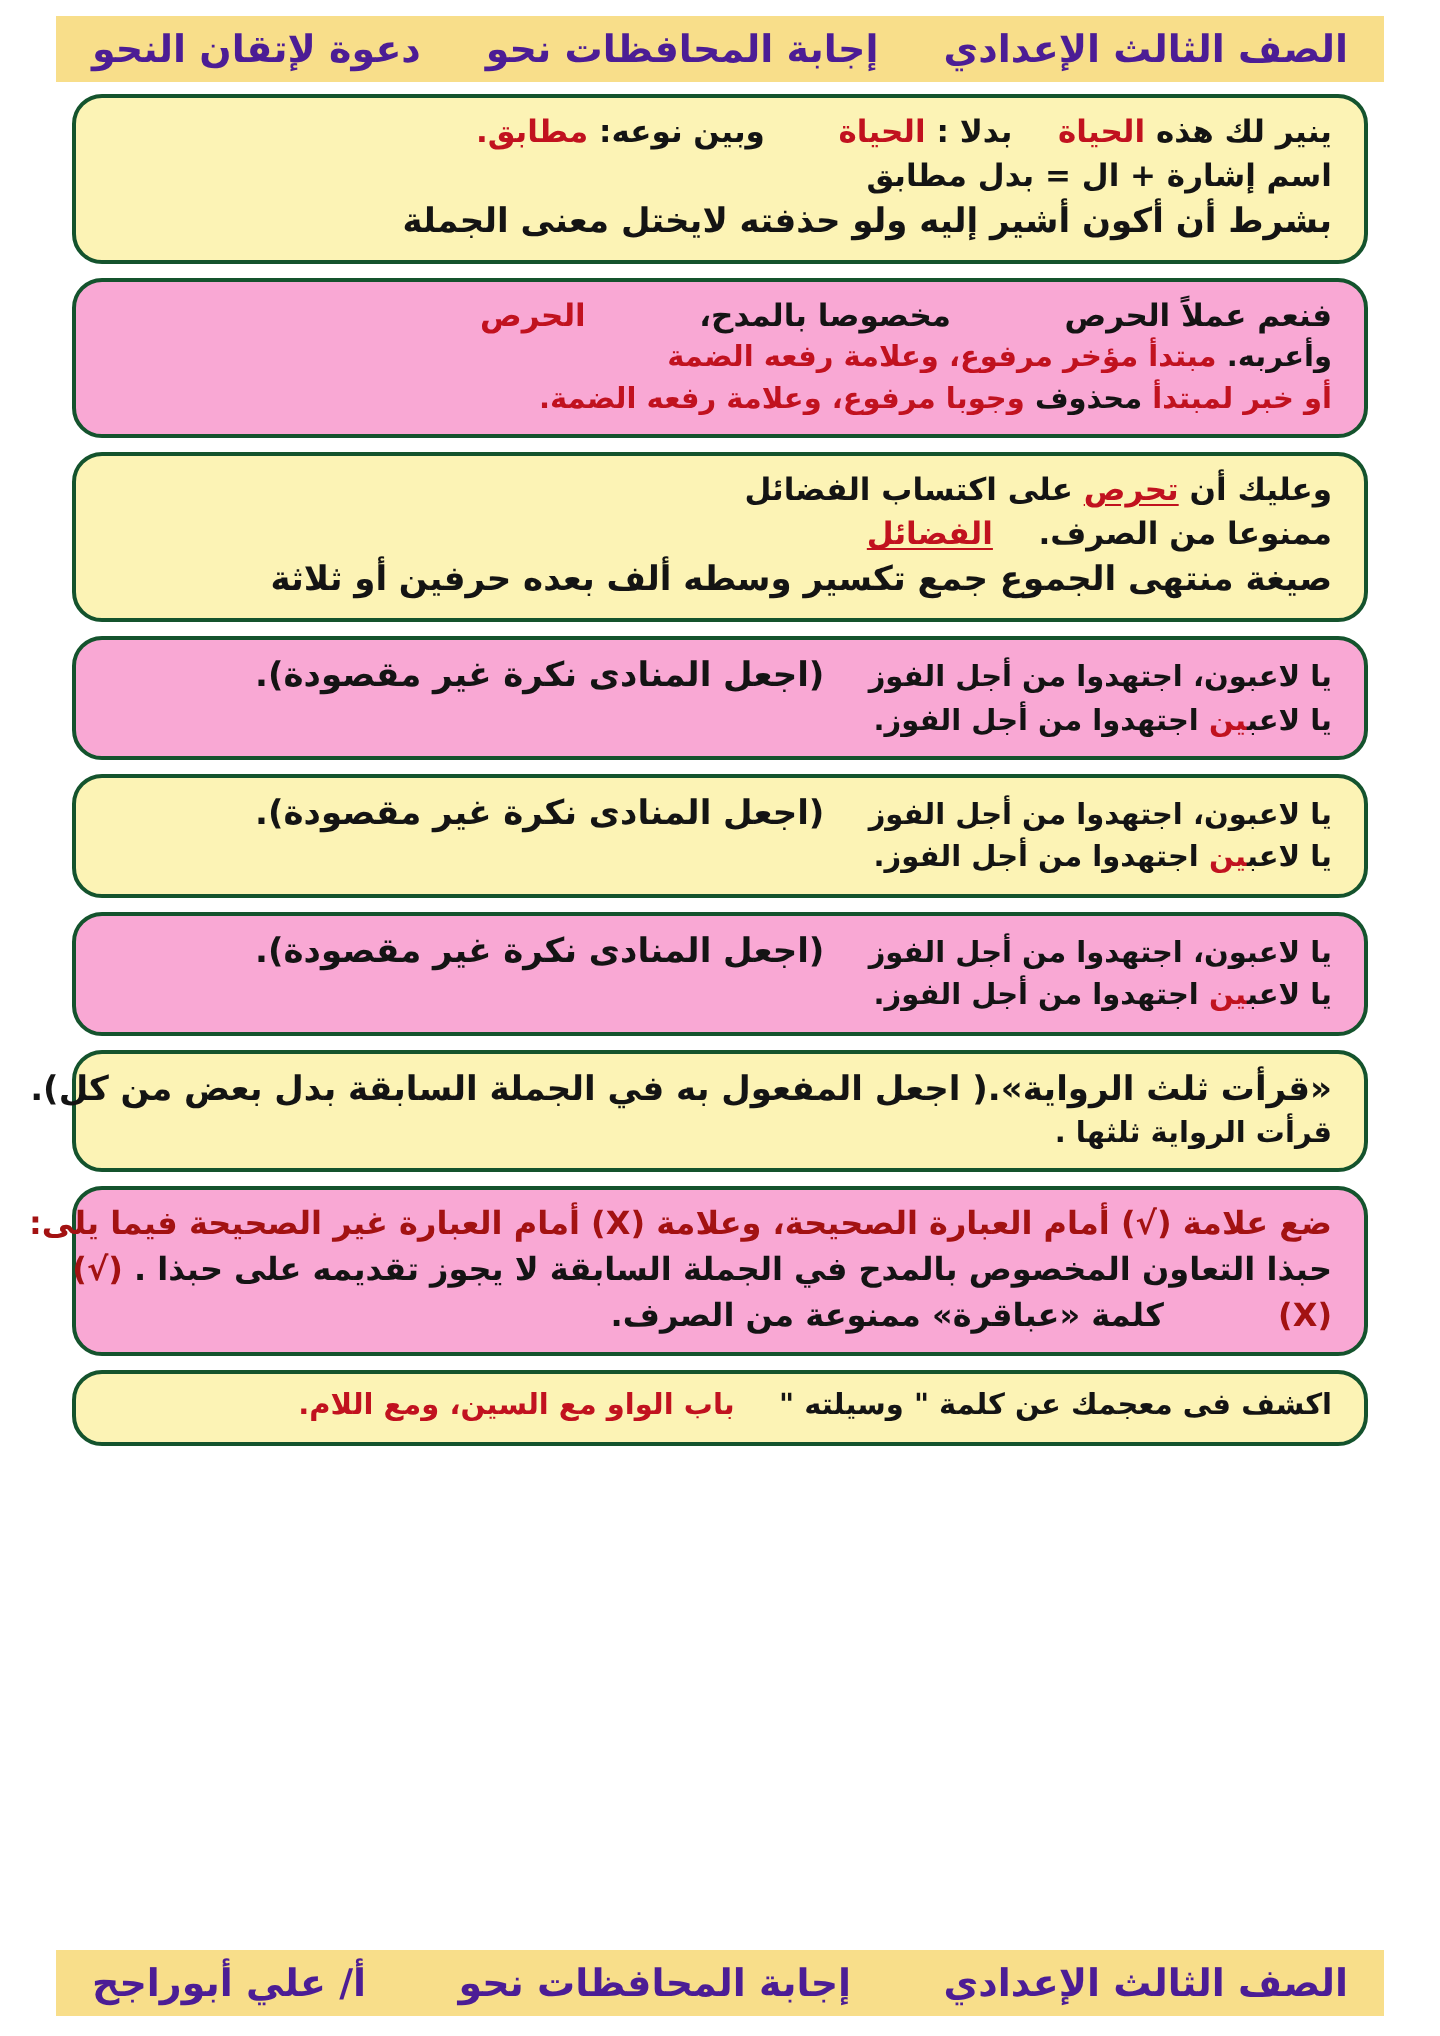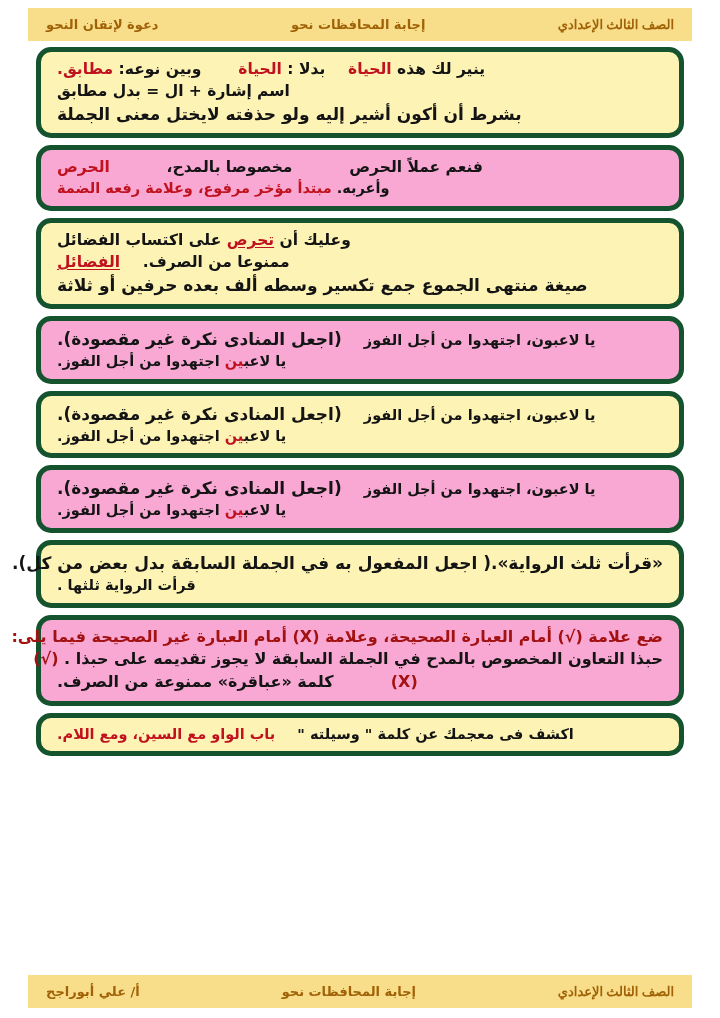--- a/index.html
+++ b/index.html
@@ -37,49 +37,49 @@
     justify-content: space-between;
     padding: 0 18px;
     box-sizing: border-box;
     flex: 0 0 auto;
   }
   .banner-footer {
     margin-top: 0;
     margin-bottom: 10px;
   }
   .banner span {
-    font-size: 13px;
+    font-size: 19px;
     font-weight: bold;
-    color: #a16207;
+    color: #4c1d95;
     letter-spacing: 0px;
     white-space: nowrap;
     font-family: "DejaVu Sans", "Liberation Sans", sans-serif;
   }
-  .banner .b-left  { text-align: right; font-family: Liberation Serif, serif; }
+  .banner .b-left  { text-align: right; }
   .banner .b-mid   { text-align: center; }
   .banner .b-right { text-align: left; }
 
   
   .content {
     flex: 1 1 auto;
     padding: 6px 36px 0 36px;
     box-sizing: border-box;
     display: flex;
     flex-direction: column;
     justify-content: flex-start;
     gap: 7px;
   }
 
   
   .card {
     border-radius: 15px;
-    border: 5px solid #14532d;
+    border: 2px solid #14532d;
     box-sizing: border-box;
     padding: 6px 16px 7px 16px;
-    text-align: left;
+    text-align: right;
     line-height: 1.42;
   }
   .card.yellow { background: #fcf3b5; }
   .card.green  { background: #f9a8d4; }
 
   .line {
     display: block;
     color: #141414;
     font-weight: bold;
     white-space: nowrap;
@@ -133,20 +133,25 @@
         <span>فنعم عملاً الحرص</span>
         <span class="sp-lg"></span>
         <span>مخصوصا بالمدح،</span>
         <span class="sp-lg"></span>
         <span class="red">الحرص</span>
       </div>
       <div class="line t-md">
         <span>وأعربه.</span>
         <span class="red">مبتدأ مؤخر مرفوع، وعلامة رفعه الضمة</span>
       </div>
+      <div class="line t-md">
+        <span class="red">أو خبر لمبتدأ</span>
+        <span>محذوف</span>
+        <span class="red">وجوبا مرفوع، وعلامة رفعه الضمة.</span>
+      </div>
     </div>
 
     <div class="card yellow">
       <div class="line t-lg">
         <span>وعليك أن</span>
         <span class="red ul">تحرص</span>
         <span>على اكتساب الفضائل</span>
       </div>
       <div class="line t-lg">
         <span>ممنوعا من الصرف.</span>

